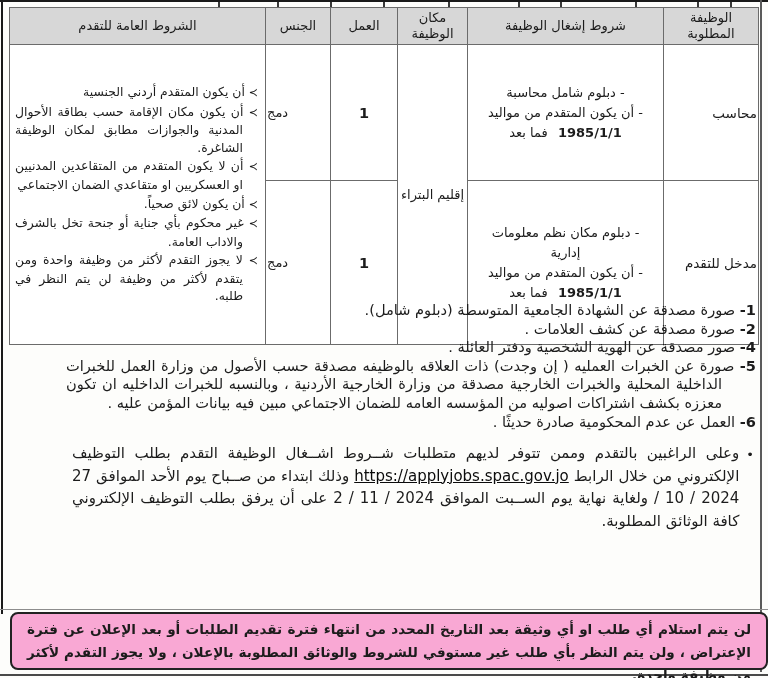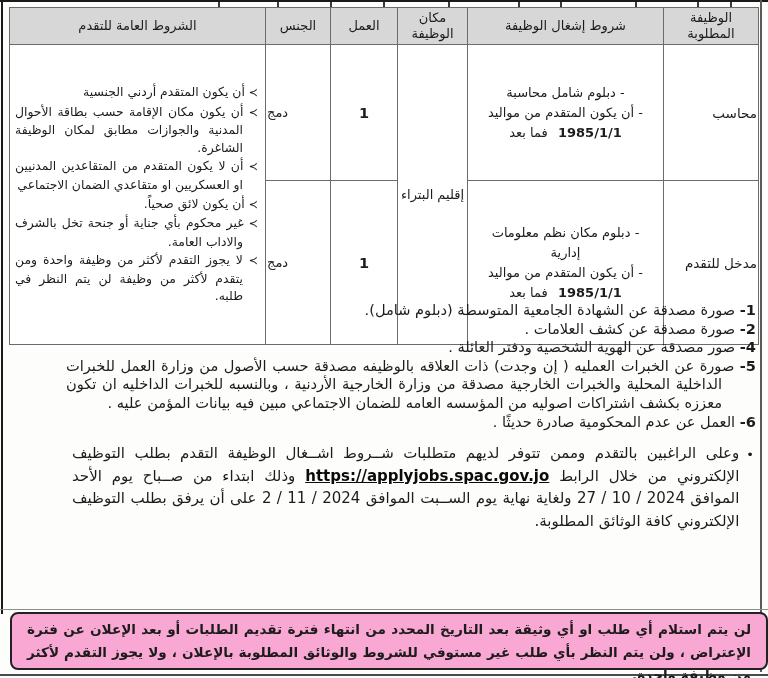--- a/index.html
+++ b/index.html
@@ -32,21 +32,21 @@
   
   .middle{position:absolute;top:301px;right:12px;width:690px;}
   .docs-heading{font-weight:bold;text-decoration:underline;font-size:14.6px;line-height:21px;
                 text-align:justify;margin:2px 0 3px 0;}
   .doc-item{font-size:14.6px;line-height:18.6px;padding-right:34px;text-indent:-34px;
             text-align:justify;margin:0;}
   .doc-num{font-weight:bold;}
   .apply{display:flex;gap:7px;margin:11px 2px 0 6px;font-size:15px;line-height:22.5px;}
   .bullet{flex:0 0 auto;font-size:13px;padding-top:2px;}
   .apply-text{margin:0;text-align:justify;flex:1;}
-  .url{text-decoration:underline;color:#0b0b0b;cursor:pointer;font-weight:bold;}
+  .url{text-decoration:underline;color:#0b0b0b;cursor:pointer;}
   .bold{font-weight:normal;}
   .ltr{direction:ltr;unicode-bidi:embed;}
   
   .footer-box{position:absolute;top:612px;left:10px;width:758px;height:58px;box-sizing:border-box;
               border:2.5px solid #222;border-radius:8px;background:#f9a8d4;
               padding:4px 15px;font-weight:bold;font-size:13.6px;line-height:23px;text-align:justify;}
 </style>
 </head>
 <body>
 

